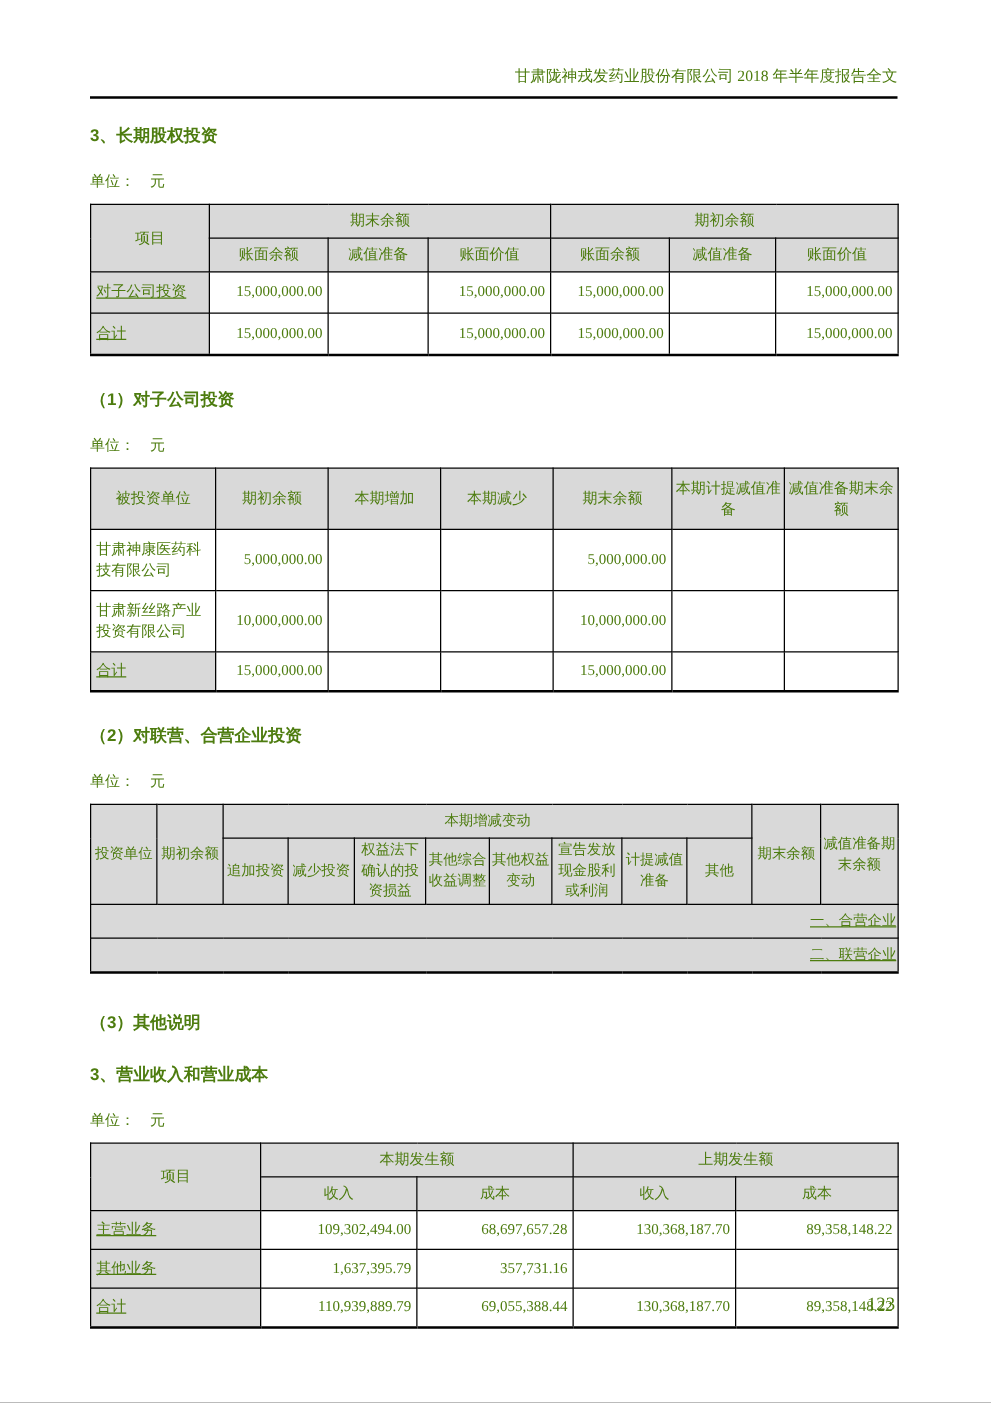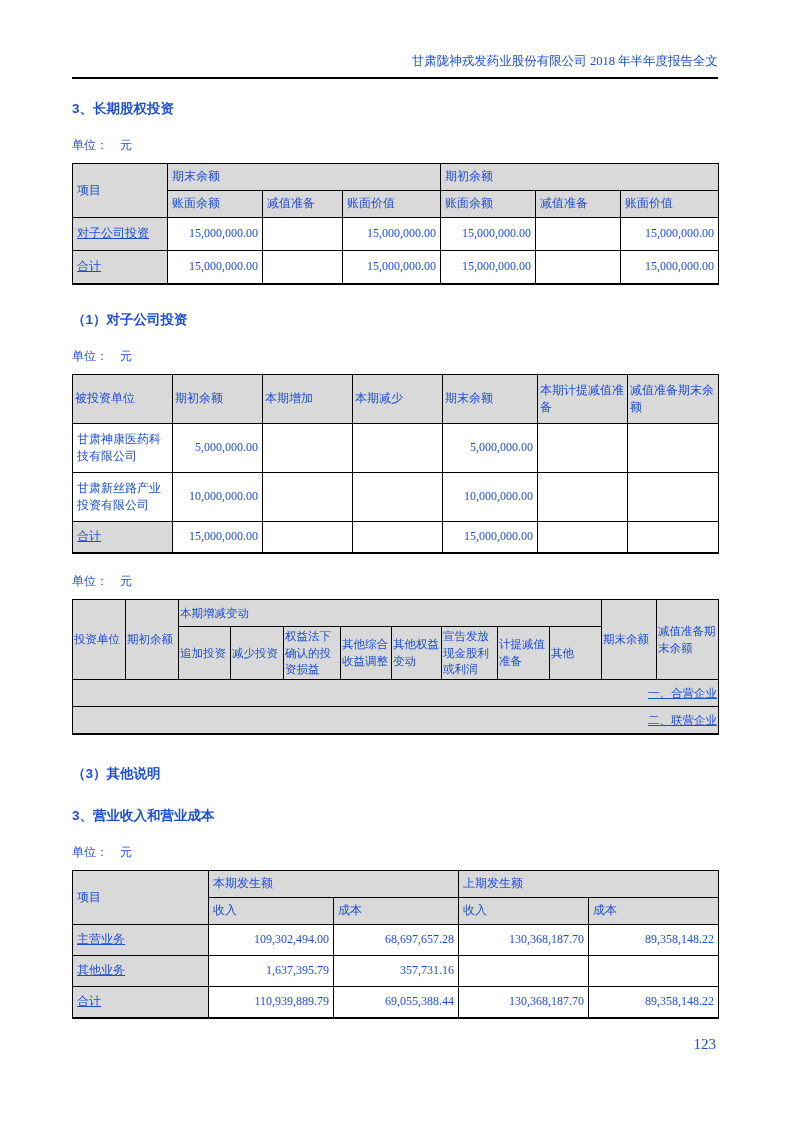--- a/index.html
+++ b/index.html
@@ -1,19 +1,19 @@
 <!DOCTYPE html>
 <html><head>
 <meta charset="utf-8">
 <style>
   html,body { margin:0; padding:0; background:#888; }
   .page {
     width:793px; height:1122px; background:#ffffff; margin:0 auto;
     box-sizing:border-box; padding:0 75px 0 72px; position:relative;
-    font-family:"Liberation Serif","DejaVu Serif",serif; color:#1d4ed8;
+    font-family:"Liberation Serif","DejaVu Serif",serif; color:#4d7c0f;
   }
   .header-title {
     padding-top:53px; padding-bottom:7px; text-align:right;
     font-size:12.5px; border-bottom:2px solid #000;
   }
   .sec-title {
     font-family:"Liberation Sans","DejaVu Sans",sans-serif;
     font-weight:bold; font-size:13.5px; margin:0;
   }
   .sec-3   { margin-top:21px; }
@@ -21,21 +21,21 @@
   .sec-3-2 { margin-top:26px; }
   .sec-3-3 { margin-top:30px; }
   .sec-4   { margin-top:24px; }
   .unit { font-size:12px; margin:19px 0 9px; }
   table { border-collapse:collapse; table-layout:fixed; width:646px; }
   td {
     border:1px solid #000; font-size:12px; padding:2px 4px;
     vertical-align:middle; word-break:break-all; line-height:1.45;
   }
   tr:last-child td { border-bottom-width:2px; }
-  .hdr td { background:#d9d9d9; text-align:left; }
+  .hdr td { background:#d9d9d9; text-align:center; }
   .gray { background:#d9d9d9;text-decoration:underline; }
   .num { text-align:right; }
   .lbl { text-align:left; }
   .t1 tr.hdr td { height:22px; }
   .t1 tr.data td { height:28px; }
   .t2 tr.hdr td { height:44px; padding:2px; }
   .t2 tr.tall td { height:44px; }
   .t2 tr.short td { height:26px; }
   .t3 td { font-size:11.5px; padding:1px; }
   .t3 tr.hdr1 td { height:24px; }
@@ -145,20 +145,21 @@
       <td class="num">15,000,000.00</td>
       <td class="num"></td>
       <td class="num"></td>
       <td class="num">15,000,000.00</td>
       <td class="num"></td>
       <td class="num"></td>
     </tr>
   </tbody>
     </table>
 
+  <div class="sec-title sec-3-2">（2）对联营、合营企业投资</div>
   <div class="unit">单位：　元</div>
 
   <table class="t3">
     <colgroup>
       <col style="width:53px">
         <col style="width:53px">
         <col style="width:52px">
         <col style="width:53px">
       <col style="width:57px">
         <col style="width:51px">

